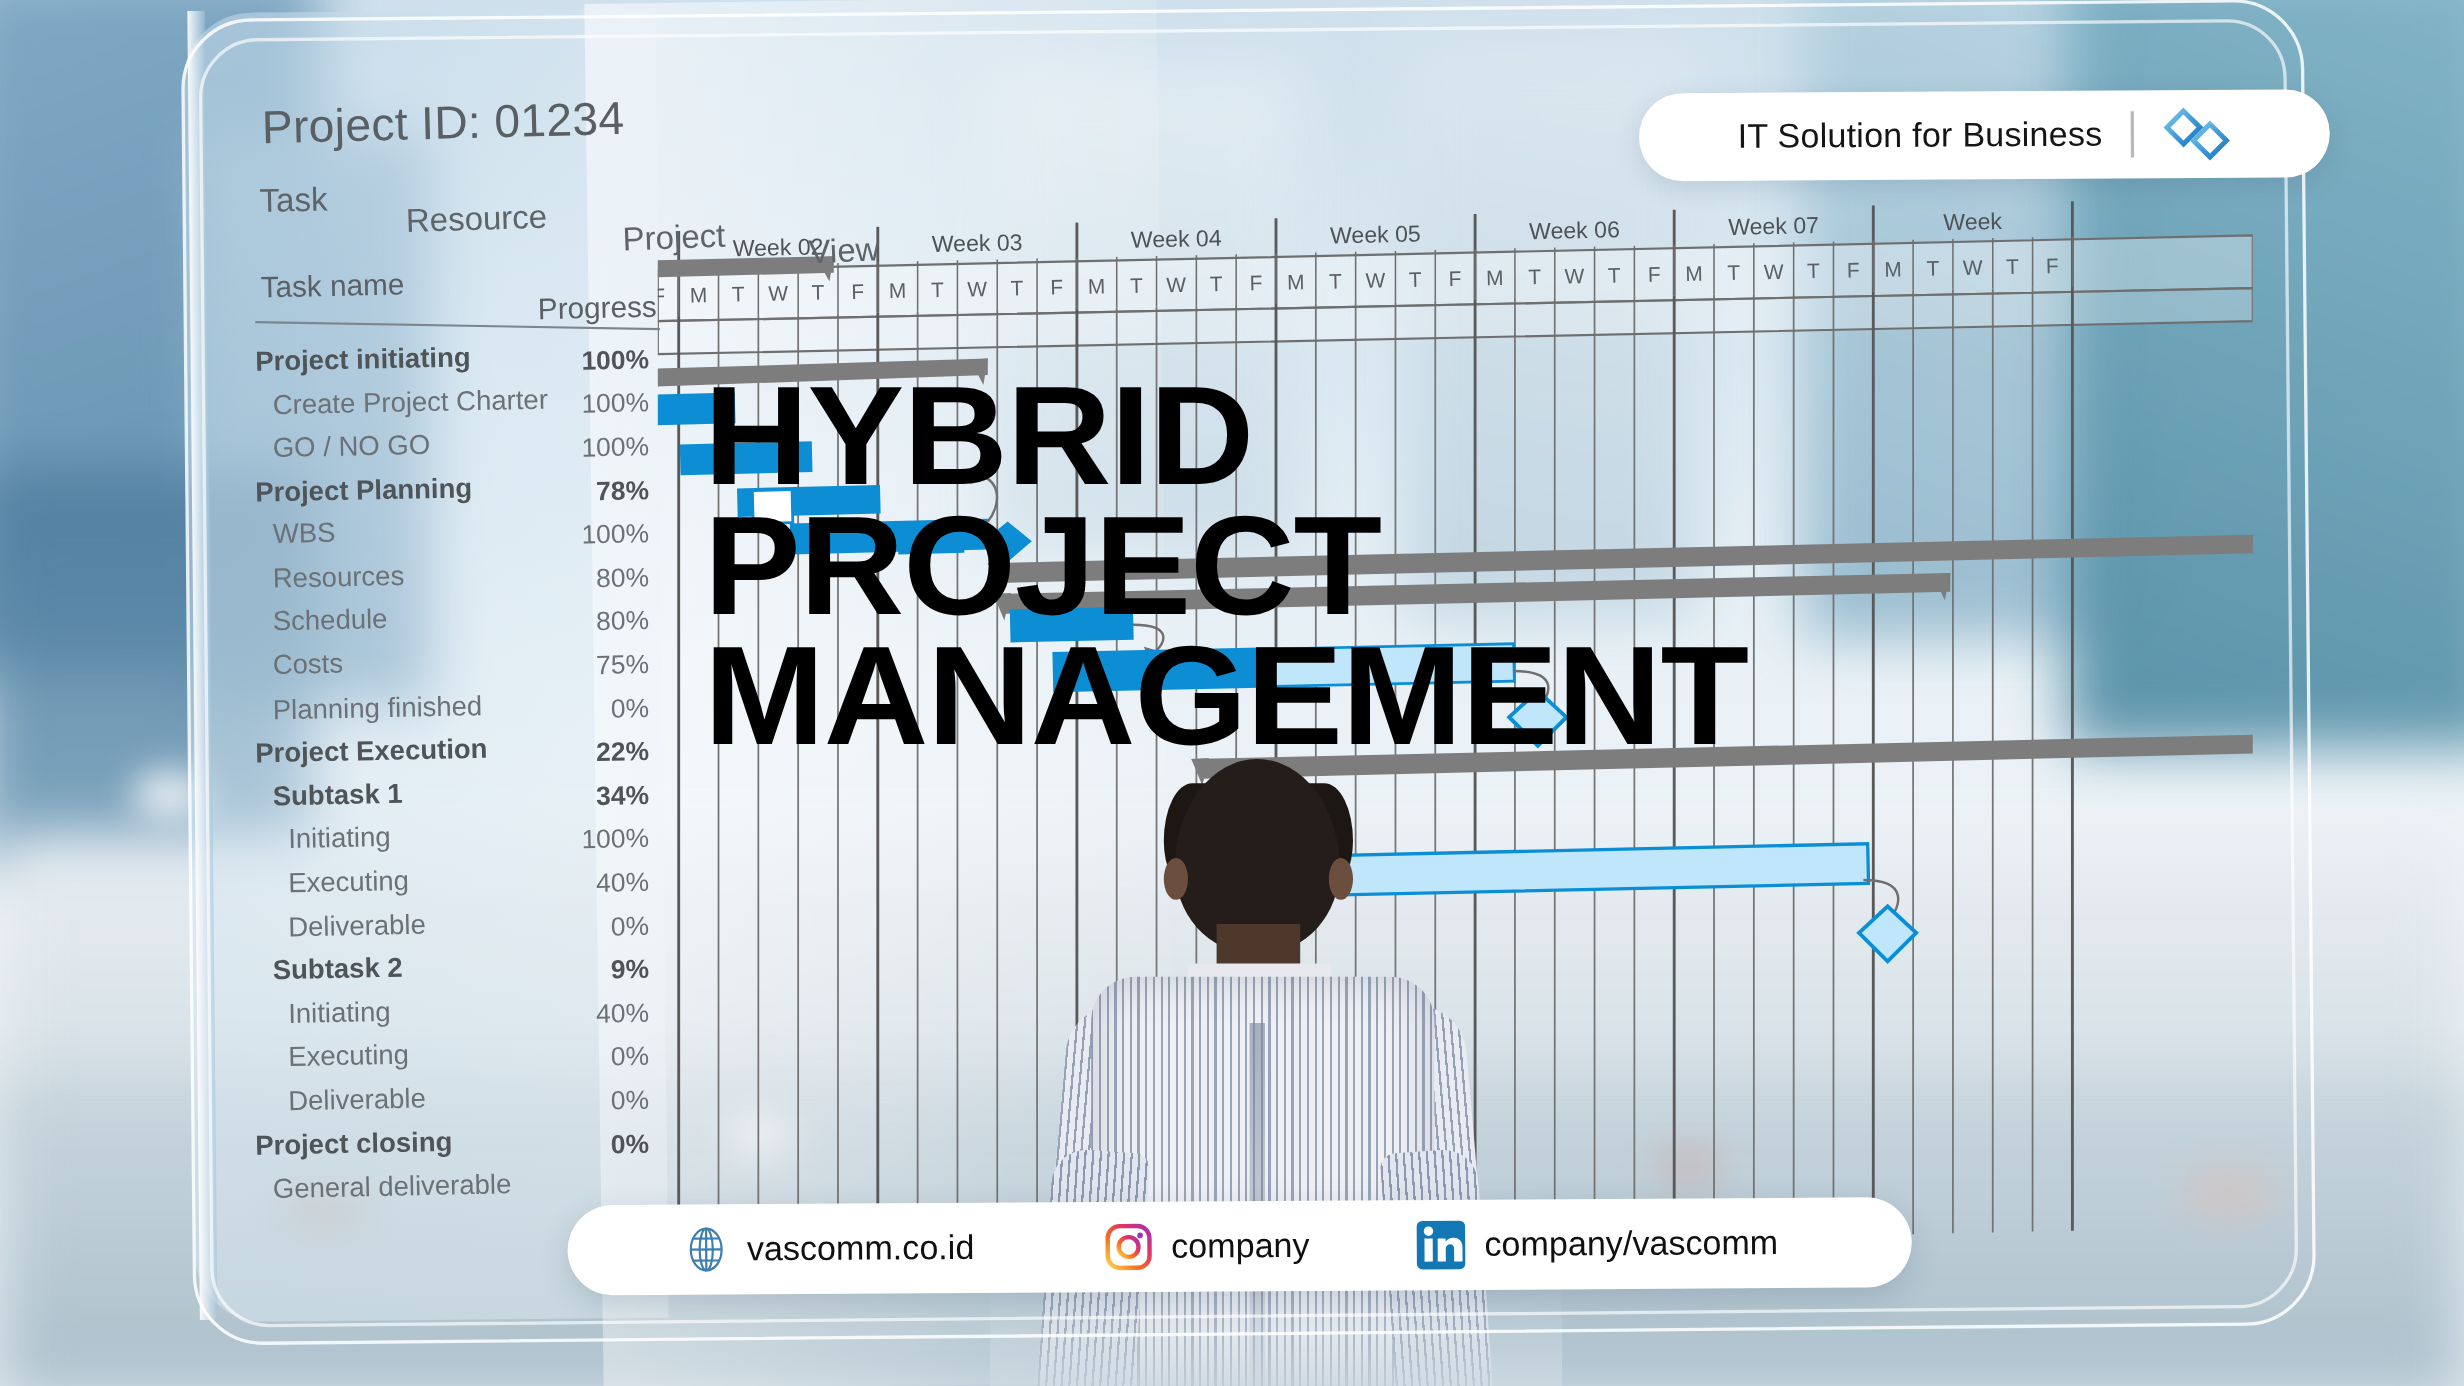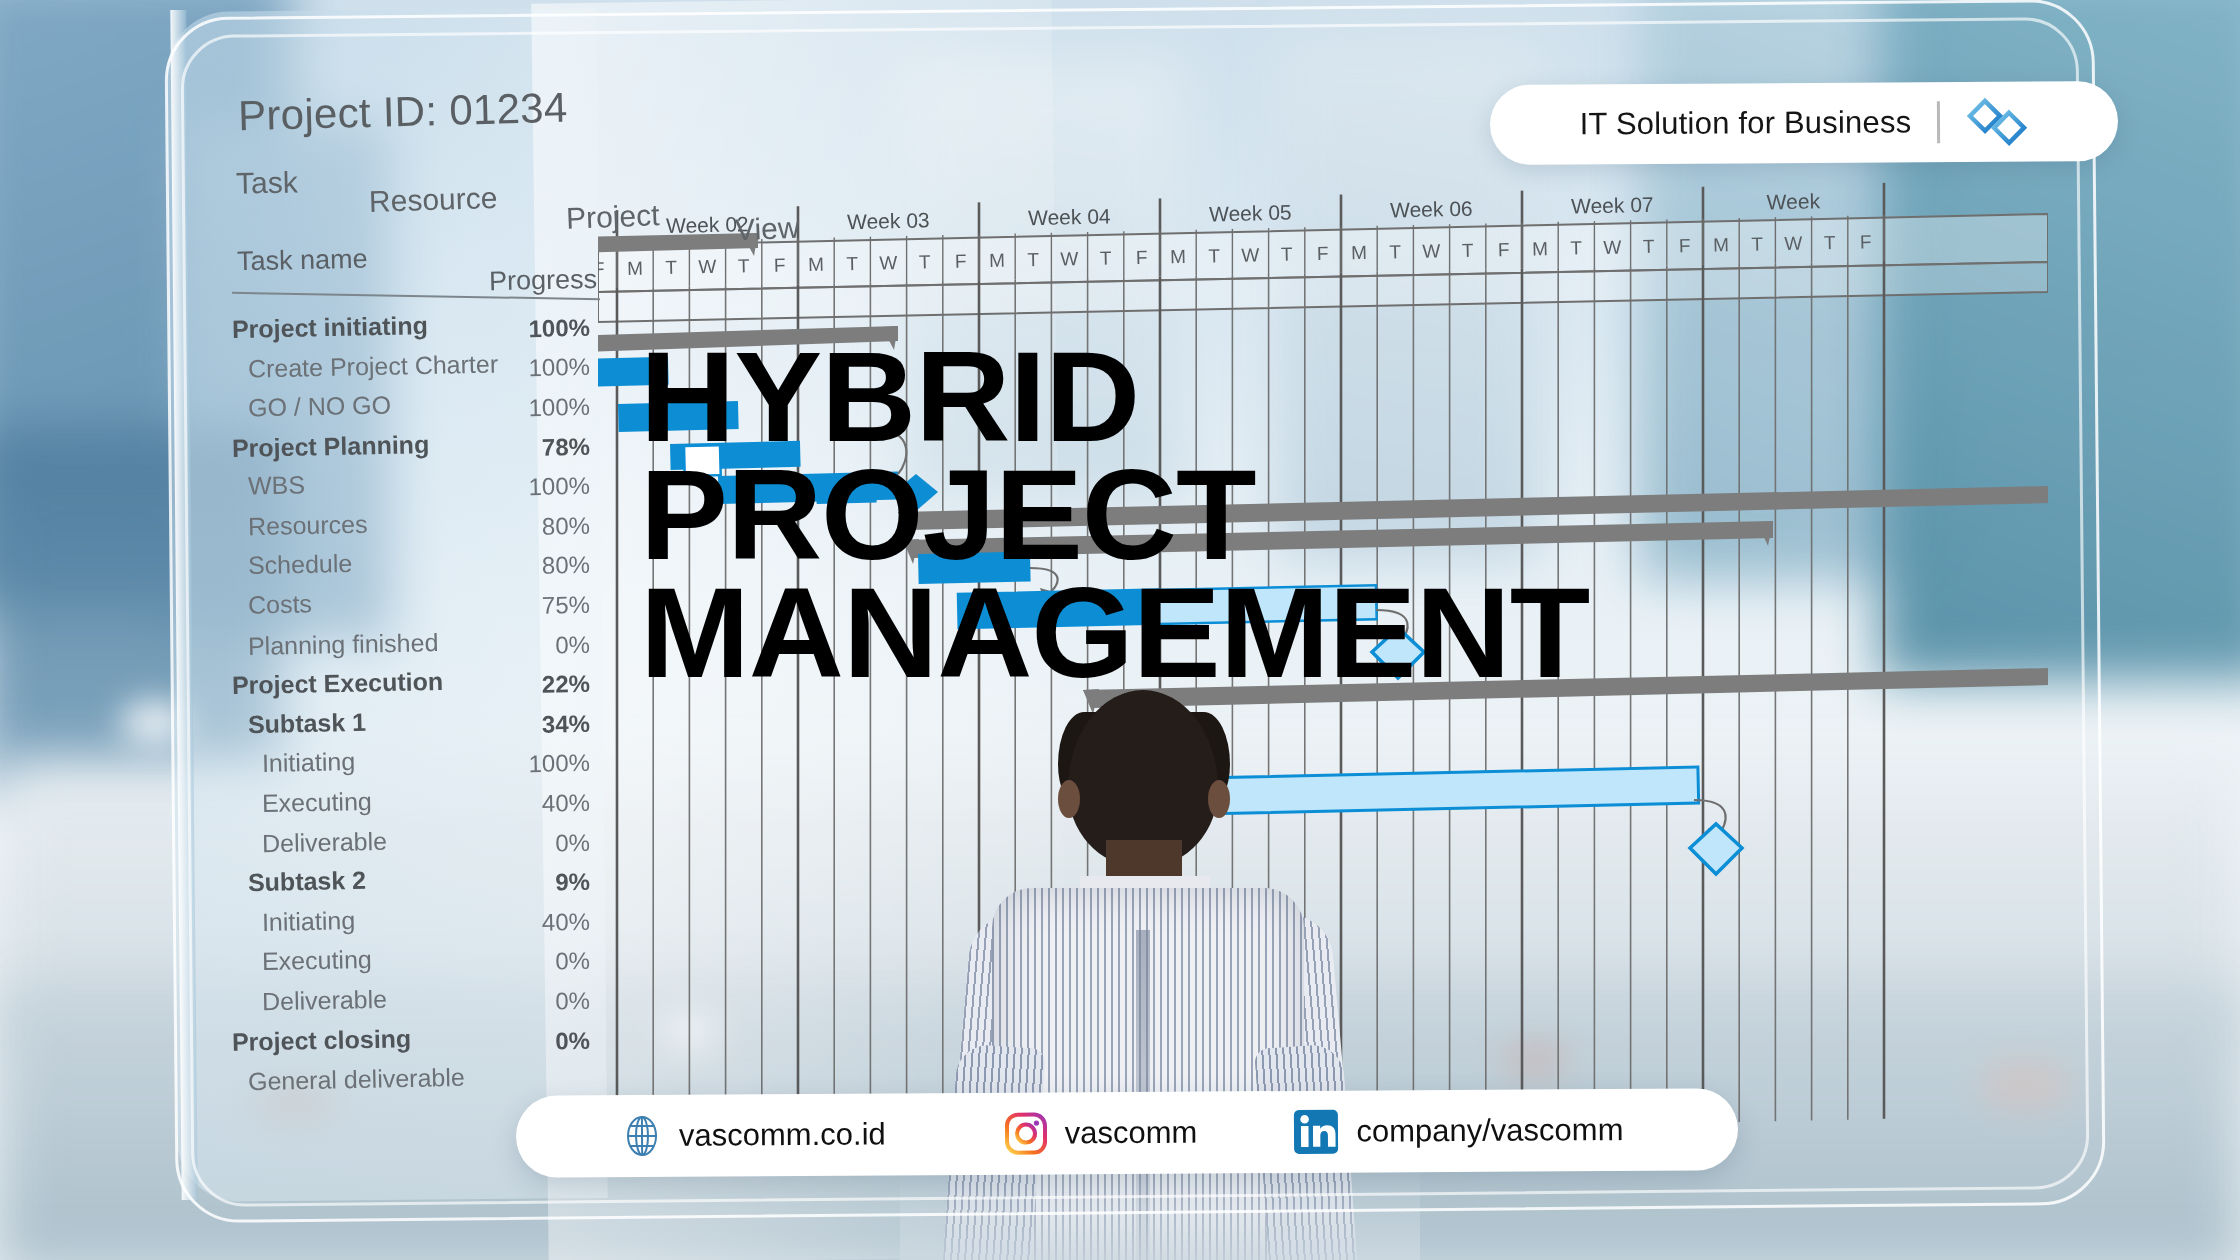--- a/index.html
+++ b/index.html
@@ -589,21 +589,21 @@
               <stop offset="0.35" stop-color="#f7711f"></stop>
               <stop offset="0.7" stop-color="#e1306c"></stop>
               <stop offset="1" stop-color="#9b36b7"></stop>
             </linearGradient>
           </defs>
           <rect x="3" y="3" width="38" height="38" rx="11" fill="none" stroke="url(#ig)" stroke-width="4"></rect>
           <circle cx="22" cy="22" r="9" fill="none" stroke="url(#ig)" stroke-width="4"></circle>
           <circle cx="32.5" cy="11.5" r="2.6" fill="#9b36b7"></circle>
         </svg>
       </span>
-      <span class="lbl">vascomm</span>
+      <span class="lbl">company</span>
     </div>
 
     <span class="gap2"></span>
 
     <div class="fitem">
       <span>
         <svg width="46" height="46" viewBox="0 0 46 46">
           <rect x="1" y="1" width="44" height="44" rx="5" fill="#1277b3"></rect>
           <rect x="8" y="17" width="7.5" height="21" fill="#ffffff"></rect>
           <circle cx="11.7" cy="10.3" r="4.3" fill="#ffffff"></circle>

